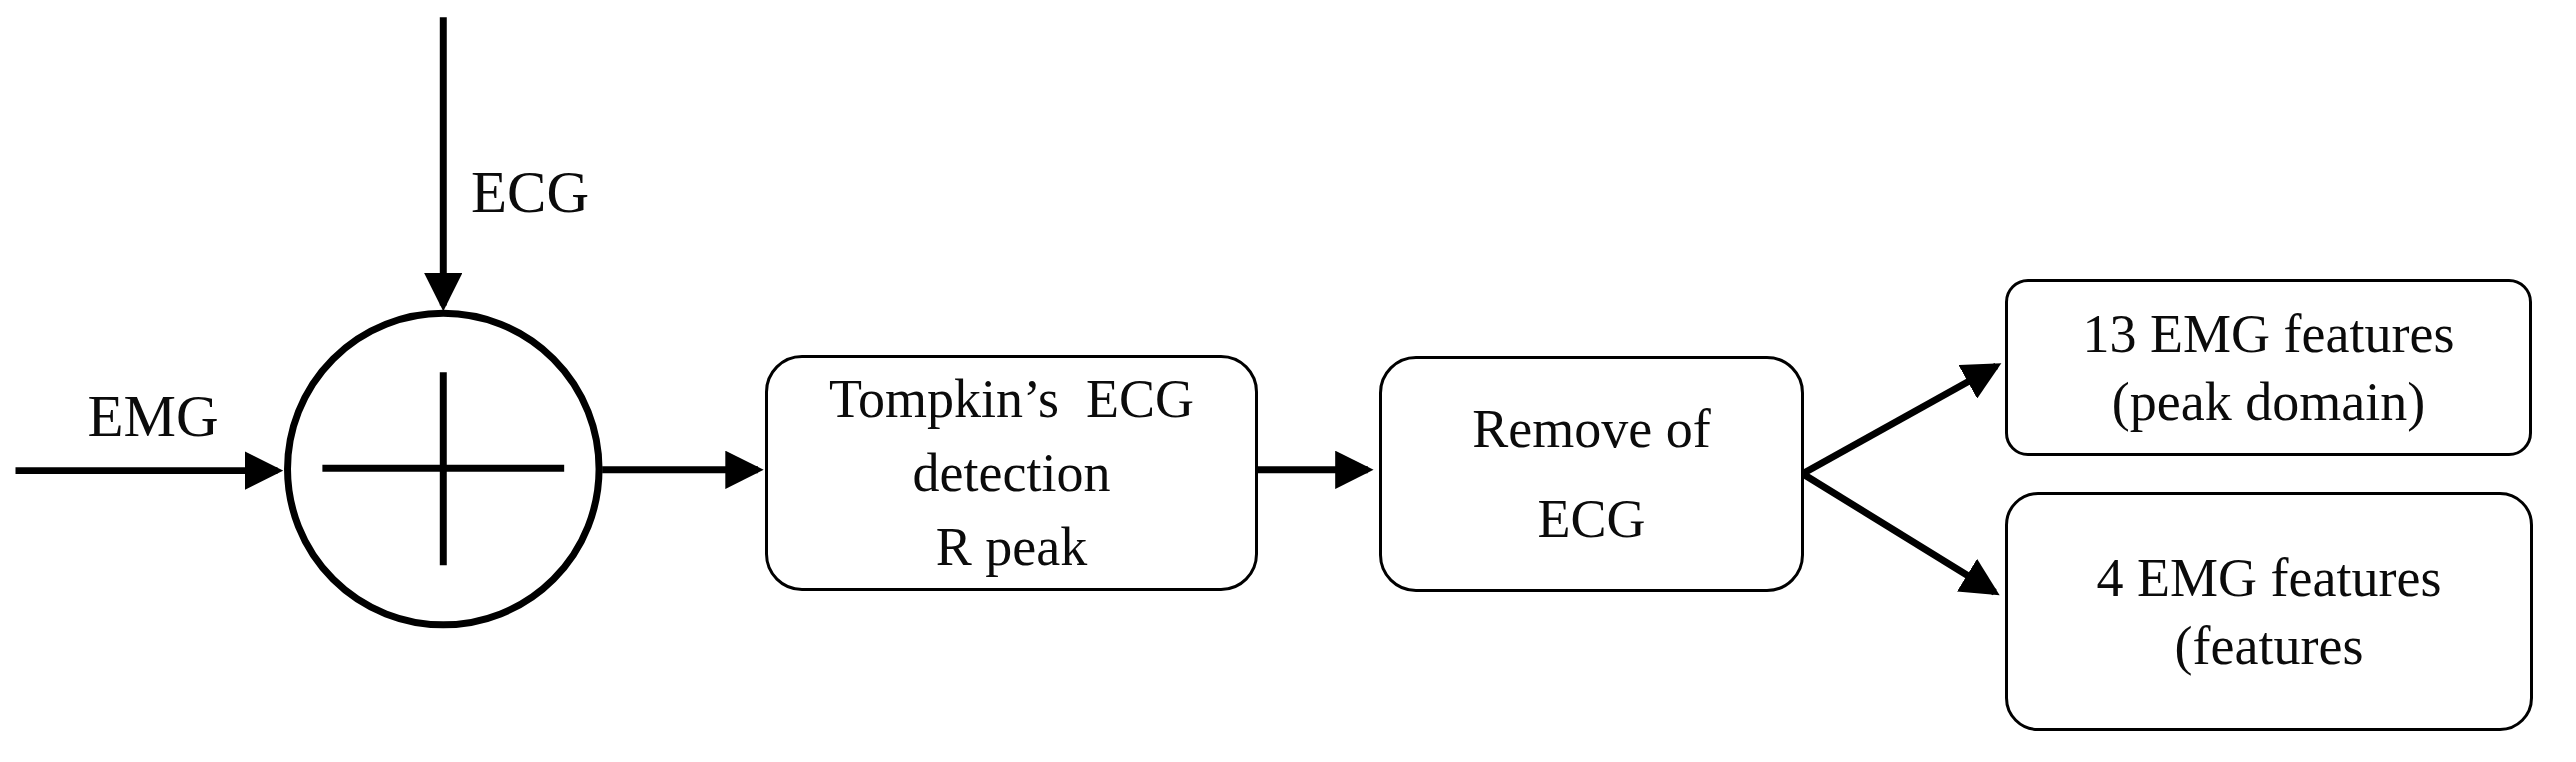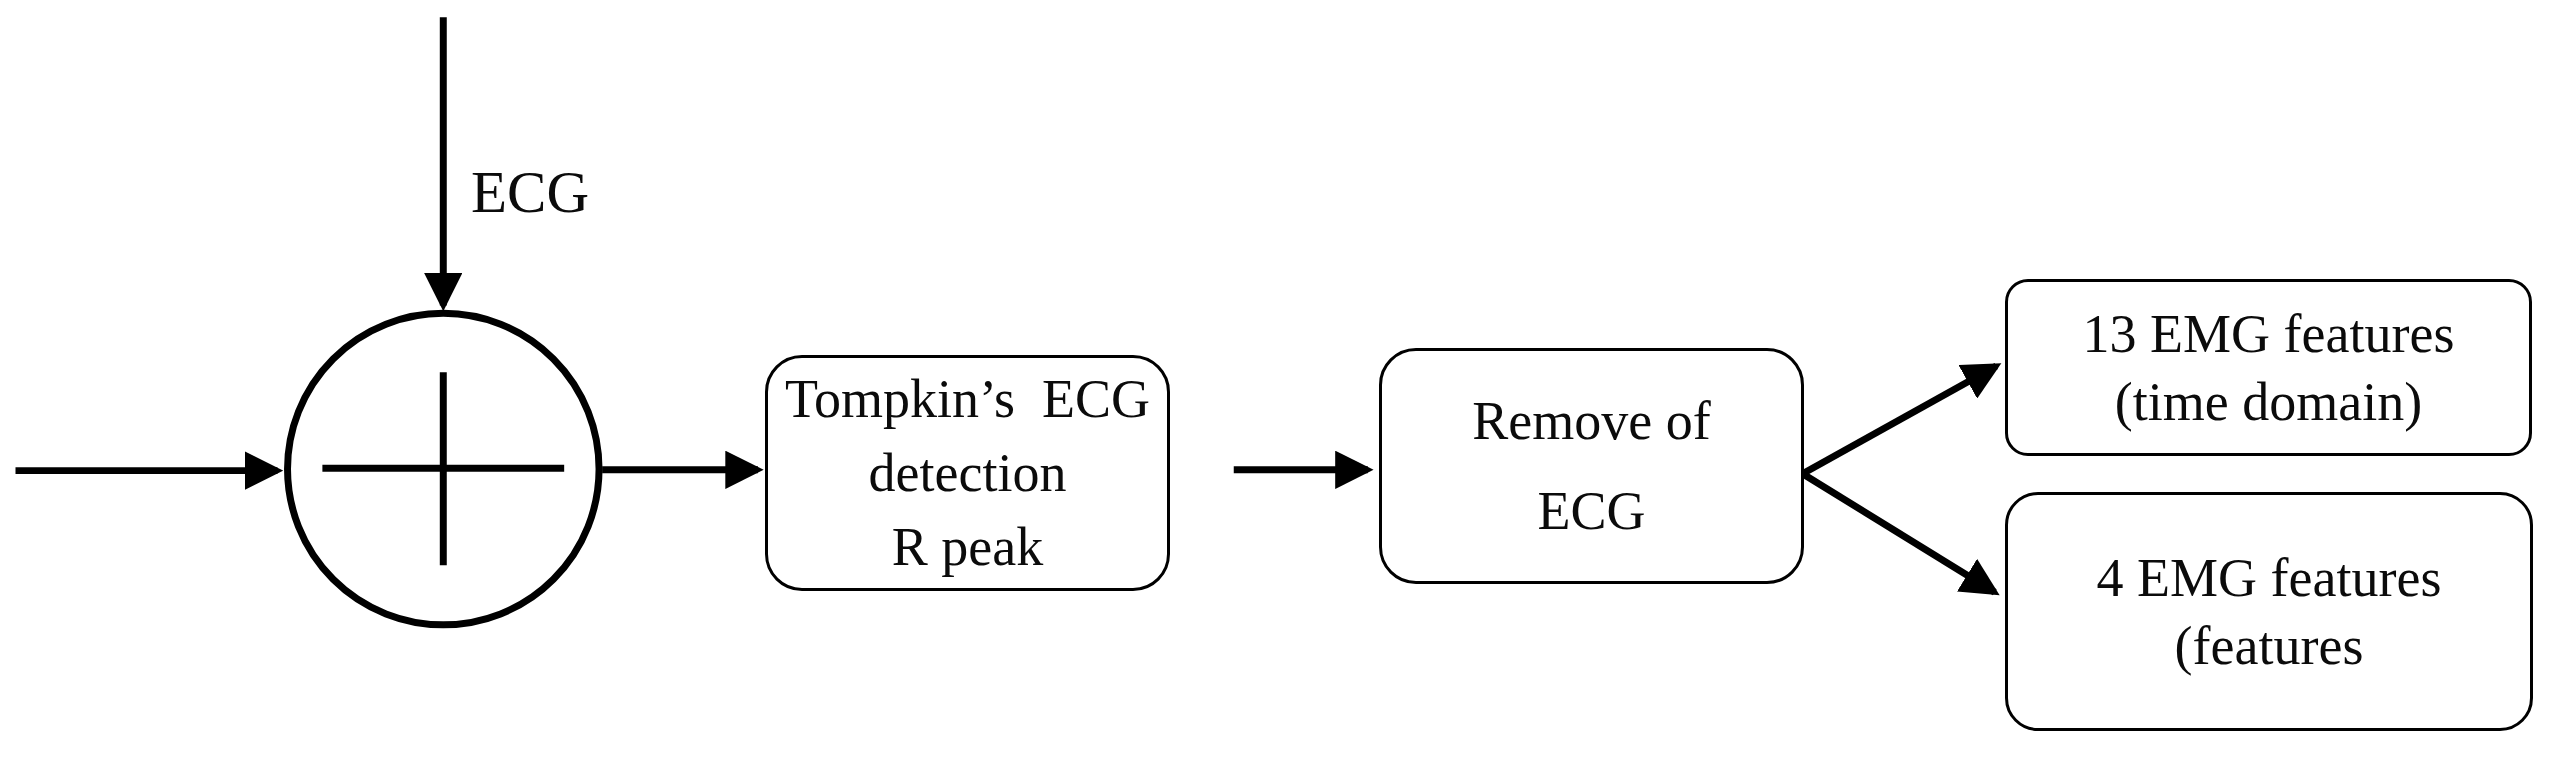--- a/index.html
+++ b/index.html
@@ -41,22 +41,22 @@
     justify-content: center;
     align-items: center;
     text-align: center;
     font-size: 54px;
   }
   .flow-box .box-line {
     white-space: pre-wrap;
   }
   .lh-tall .box-line { line-height: 74px; }
   .lh-mid  .box-line { line-height: 68px; }
-  #box-rpeak  { left: 765px;  top: 355px; width: 405px; height: 236px; }
-  #box-remove { left: 1379px; top: 348px; width: 425px; height: 236px; gap: 16px; }
+  #box-rpeak  { left: 765px;  top: 355px; width: 493px; height: 236px; }
+  #box-remove { left: 1379px; top: 356px; width: 425px; height: 236px; gap: 16px; }
   #box-time   { left: 2005px; top: 279px; width: 527px; height: 177px; border-radius: 23px; text-align: right; }
   #box-freq   { left: 2005px; top: 492px; width: 528px; height: 239px; border-radius: 33px; }
   #label-emg { left: 68px;  top: 384px; }
   #label-ecg { left: 445px; top: 160px; }
 </style>
 </head>
 <body>
 
 <div id="stage">
 
@@ -79,37 +79,38 @@
 
     <line x1="777" y1="606" x2="978" y2="606" stroke="#000000" stroke-width="9" marker-end="url(#arrowhead)"></line>
 
     <line x1="1592" y1="606" x2="1765" y2="606" stroke="#000000" stroke-width="9" marker-end="url(#arrowhead)"></line>
 
     <line x1="2326" y1="611" x2="2576" y2="472" stroke="#000000" stroke-width="9" marker-end="url(#arrowhead)"></line>
 
     <line x1="2326" y1="611" x2="2574" y2="764" stroke="#000000" stroke-width="9" marker-end="url(#arrowhead)"></line>
   </svg>
 
+  <div class="signal-label" id="label-emg">EMG</div>
 
   <div class="signal-label" id="label-ecg">ECG</div>
 
   <div class="flow-box lh-tall" id="box-rpeak">
     <div class="box-line">Tompkin’s  ECG</div>
     <div class="box-line">detection</div>
     <div class="box-line">R peak</div>
   </div>
 
   <div class="flow-box lh-tall" id="box-remove">
     <div class="box-line">Remove of</div>
     <div class="box-line">ECG</div>
   </div>
 
   <div class="flow-box lh-mid" id="box-time">
     <div class="box-line">13 EMG features</div>
-    <div class="box-line">(time domain)</div>
+    <div class="box-line">(peak domain)</div>
   </div>
 
   <div class="flow-box lh-mid" id="box-freq">
     <div class="box-line">4 EMG features</div>
     <div class="box-line">(features</div>
   </div>
 
 </div>
 
 

